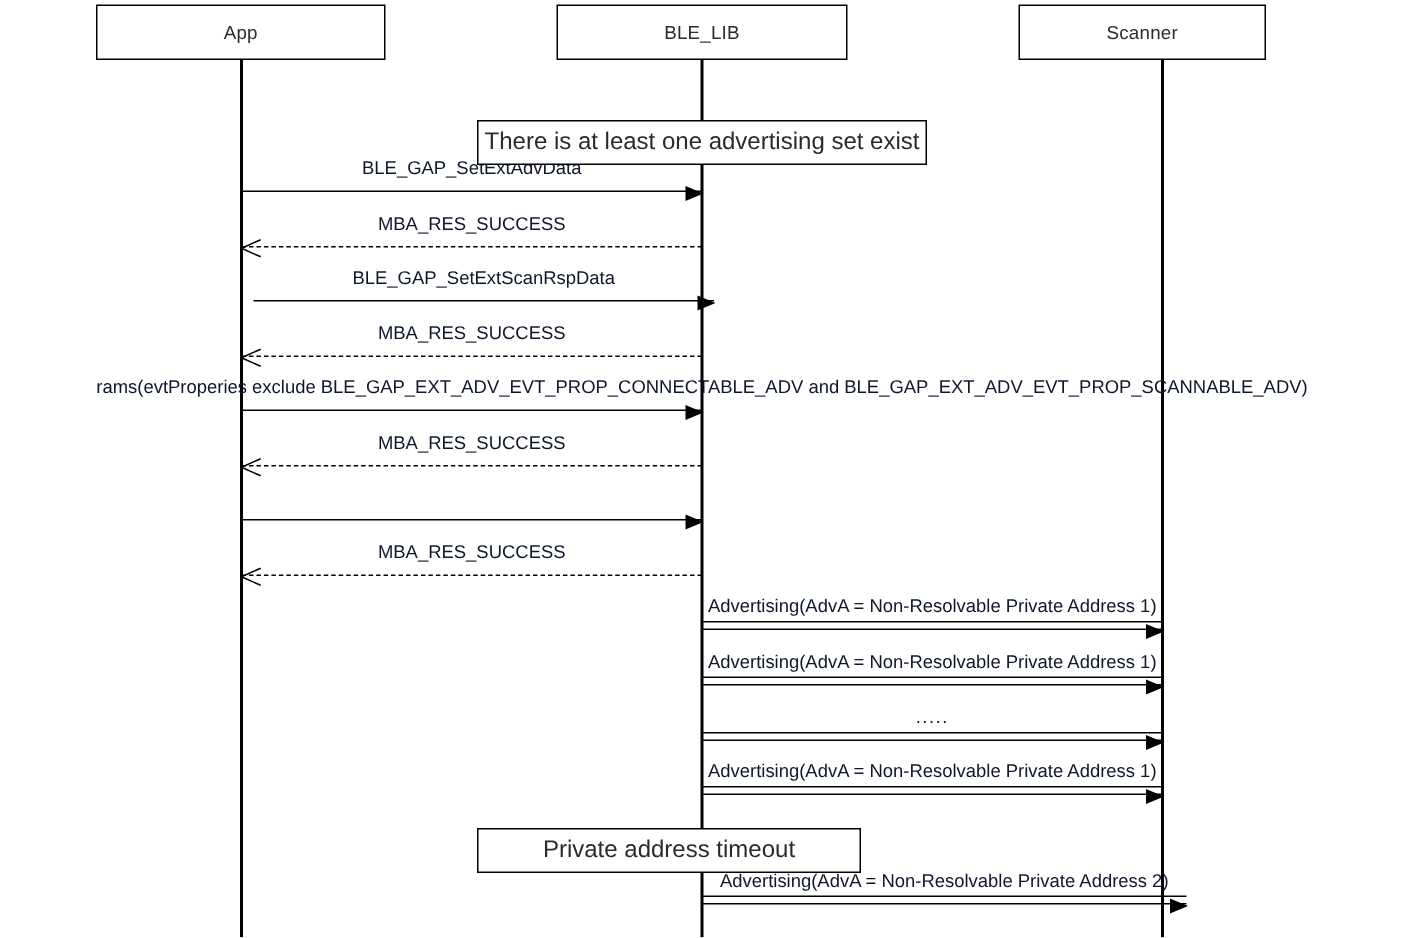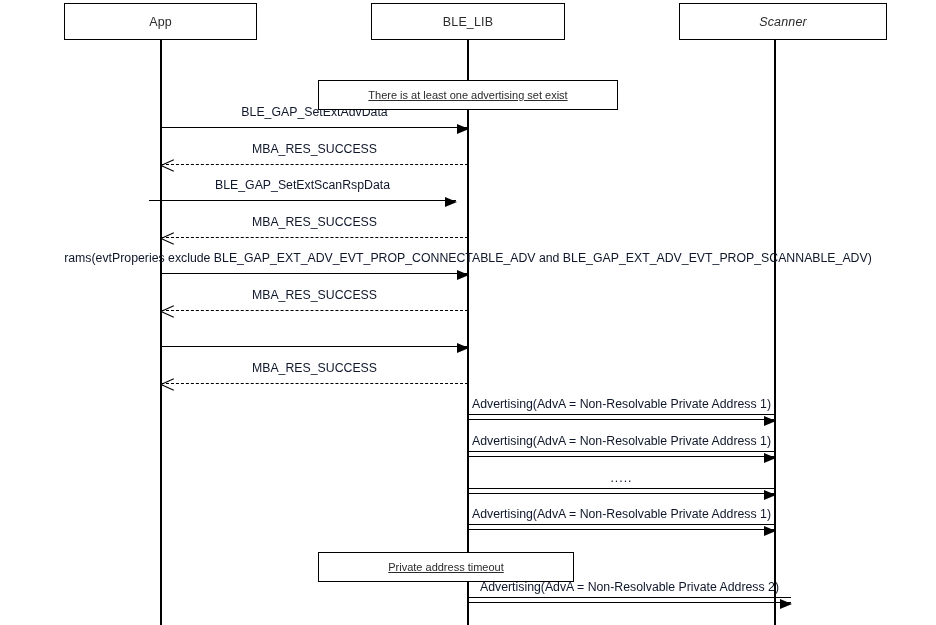--- a/index.html
+++ b/index.html
@@ -45,24 +45,23 @@
   .note-box {
     position: absolute;
     box-sizing: border-box;
     border: 1.4px solid #000000;
     background: #ffffff;
     display: flex;
     align-items: center;
     justify-content: center;
   }
   .note-label {
-    font-size: 11px;
+    font-size: 16px;
     color: #2b2b2b;
     white-space: nowrap;
-    text-decoration: underline;
   }
 
   
   .message {
     position: absolute;
     height: 26px;
   }
   .message .msg-label {
     position: absolute;
     left: 0;
@@ -152,34 +151,34 @@
 
 <div class="lifeline" style="left: 160.25px; top: 40px; height: 585px;"></div>
     <div class="lifeline" style="left: 467.25px; top: 40px; height: 585px;"></div>
     <div class="lifeline" style="left: 774.25px; top: 40px; height: 585px;"></div>
     <div class="participant-box" style="left: 371px; top: 3px; width: 194px; height: 37px;">
       <span class="participant-label">BLE_LIB</span>
     </div>
     <div class="participant-box" style="left: 64px; top: 3px; width: 193px; height: 37px;">
       <span class="participant-label">App</span>
     </div>
-    <div class="participant-box" style="left: 679px; top: 3px; width: 208px; height: 37px; font-style: italic;">
+    <div class="participant-box" style="left: 679px; top: 3px; width: 165px; height: 37px;">
       <span class="participant-label">Scanner</span>
     </div>
     <div class="message" style="left: 161px; width: 307px; top: 102px;">
       <div class="msg-label">BLE_GAP_SetExtAdvData</div>
       <div class="msg-line"></div>
       <div class="arrow-head solid-right"></div>
     </div>
     <div class="message dashed" style="left: 161px; width: 307px; top: 139px;">
       <div class="msg-label">MBA_RES_SUCCESS</div>
       <div class="msg-line"></div>
       <div class="arrow-head open-left"></div>
     </div>
-    <div class="message" style="left: 149px; width: 307px; top: 175px;">
+    <div class="message" style="left: 169px; width: 307px; top: 175px;">
       <div class="msg-label">BLE_GAP_SetExtScanRspData</div>
       <div class="msg-line"></div>
       <div class="arrow-head solid-right"></div>
     </div>
     <div class="message dashed" style="left: 161px; width: 307px; top: 212px;">
       <div class="msg-label">MBA_RES_SUCCESS</div>
       <div class="msg-line"></div>
       <div class="arrow-head open-left"></div>
     </div>
     <div class="message clipped" style="left: 161px; width: 307px; top: 248px;">

